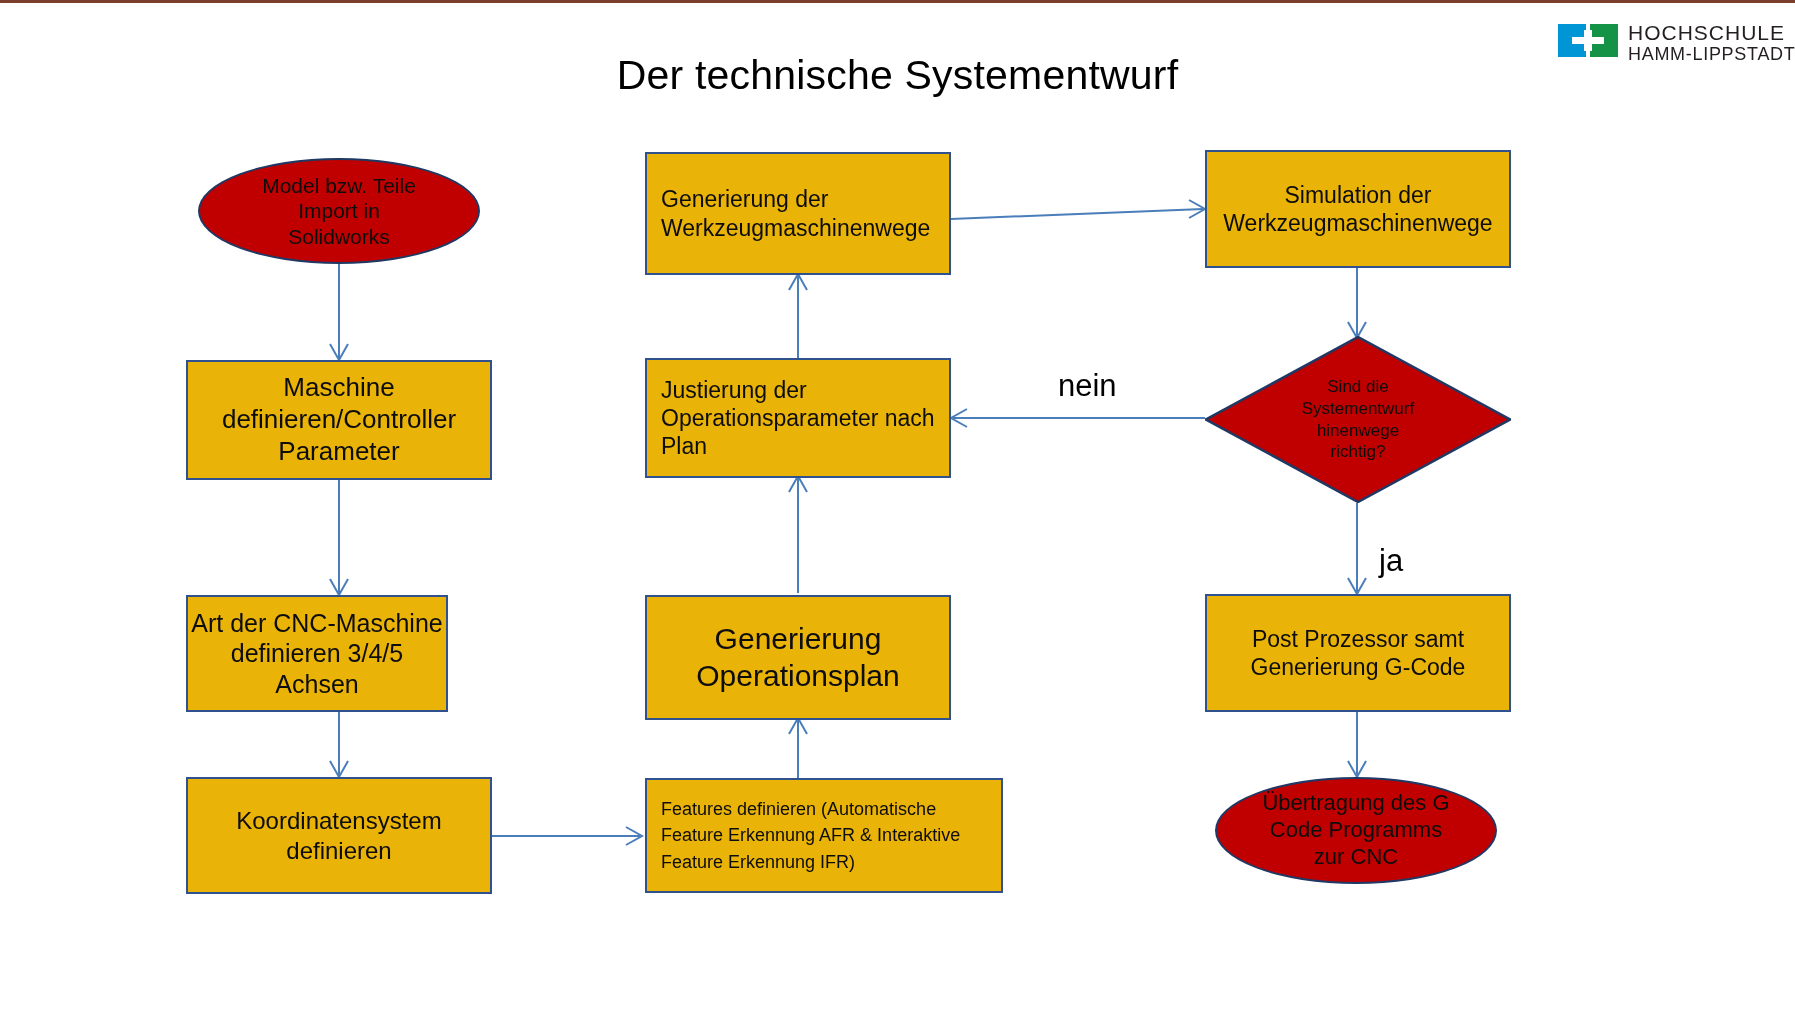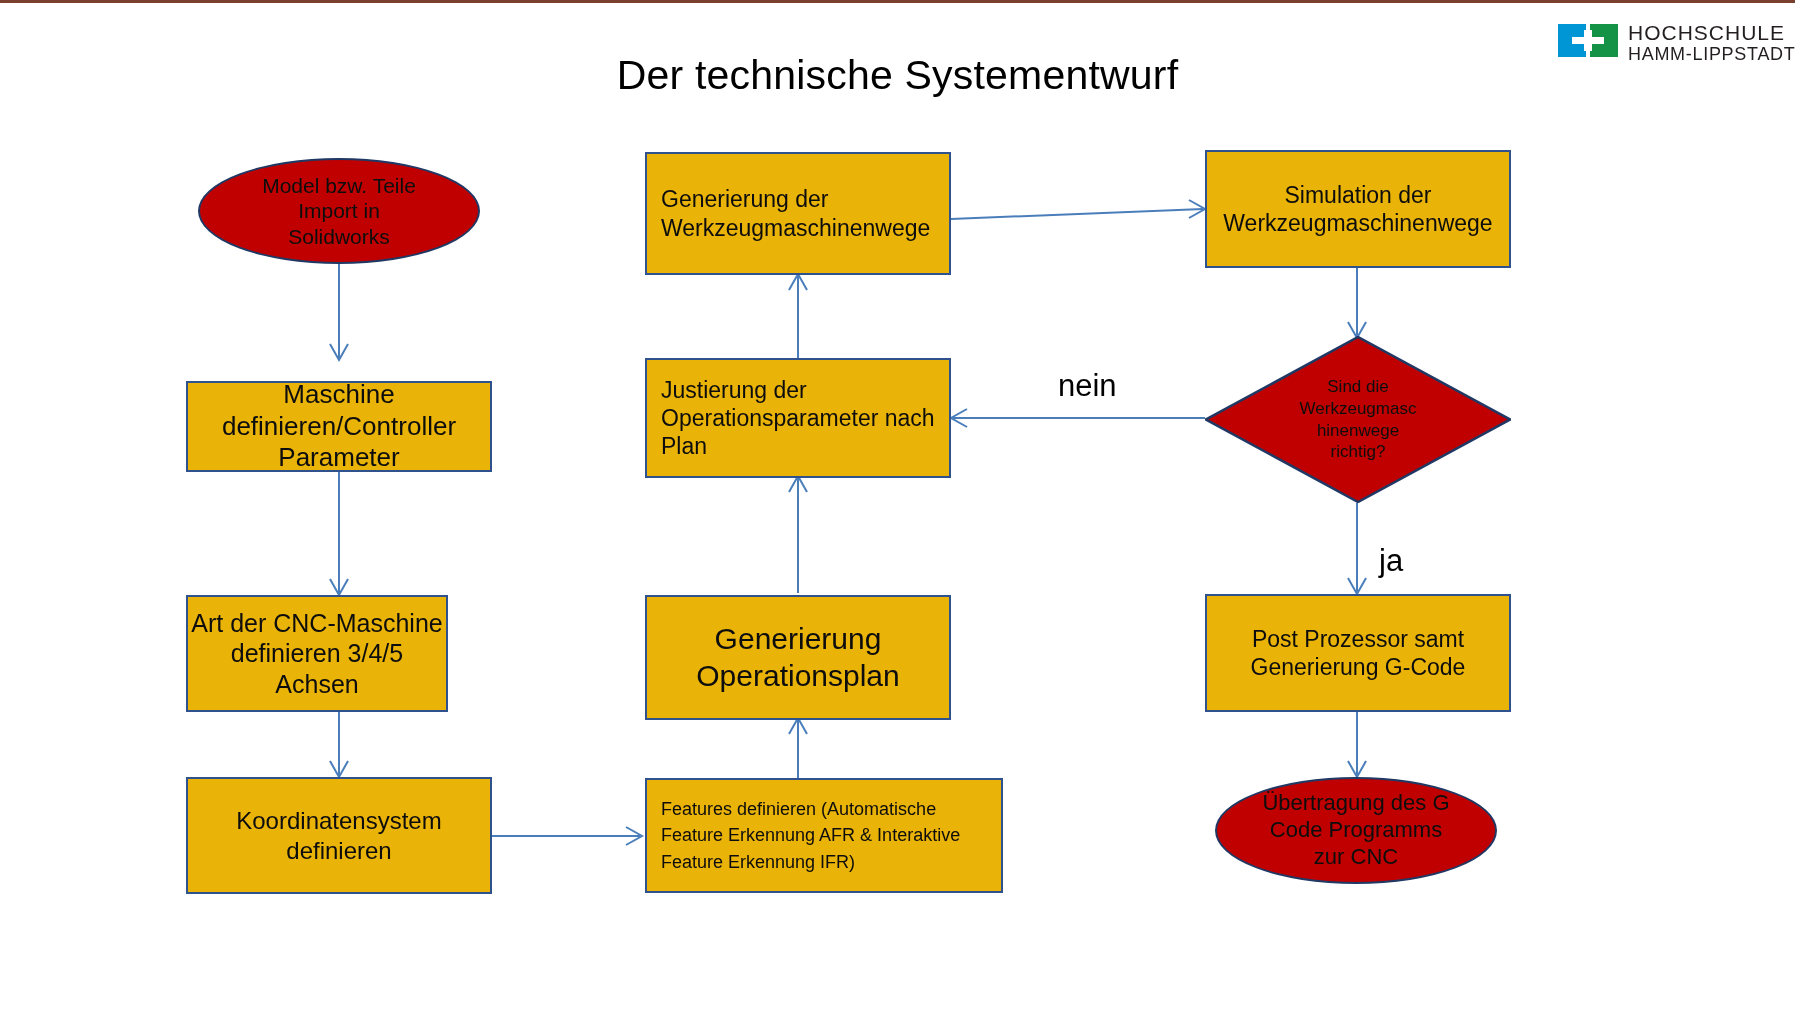--- a/index.html
+++ b/index.html
@@ -223,21 +223,21 @@
     <line x1="1357" y1="712" x2="1357" y2="775"></line>
     <polyline points="1348,761 1357,777 1366,761" class="arrow-head"></polyline>
   </svg>
 
   <div class="node terminator align-center" style="left:198px; top:158px; width:282px; height:106px; font-size:21px;">
     <span class="node-label">Model bzw. Teile
 Import in
 Solidworks</span>
   </div>
 
-  <div class="node process align-center" style="left:186px; top:381px; width:306px; height:91px; font-size:26px;">
+  <div class="node process align-center" style="left:186px; top:360px; width:306px; height:120px; font-size:26px;">
     <span class="node-label">Maschine
 definieren/Controller
 Parameter</span>
   </div>
 
   <div class="node process align-center" style="left:186px; top:595px; width:262px; height:117px; font-size:25px;">
     <span class="node-label">Art der CNC-Maschine
 definieren 3/4/5 Achsen</span>
   </div>
 
@@ -271,21 +271,21 @@
   <div class="node process align-center" style="left:1205px; top:150px; width:306px; height:118px; font-size:23px;">
     <span class="node-label">Simulation der
 Werkzeugmaschinenwege</span>
   </div>
 
   <div class="node decision" style="left:1205px; top:336px; width:306px; height:167px;">
     <svg class="diamond-shape" viewBox="0 0 306 167" preserveAspectRatio="none">
       <polygon points="153,1 305,83.5 153,166 1,83.5" fill="#c00000" stroke="#203864" stroke-width="2.5"></polygon>
     </svg>
     <span class="node-label">Sind die
-Werkzeugmasc
+Systementwurf
 hinenwege
 richtig?</span>
   </div>
 
   <div class="node process align-center" style="left:1205px; top:594px; width:306px; height:118px; font-size:23px;">
     <span class="node-label">Post Prozessor samt
 Generierung G-Code</span>
   </div>
 
   <div class="node terminator align-center" style="left:1215px; top:777px; width:282px; height:107px; font-size:22px;">

